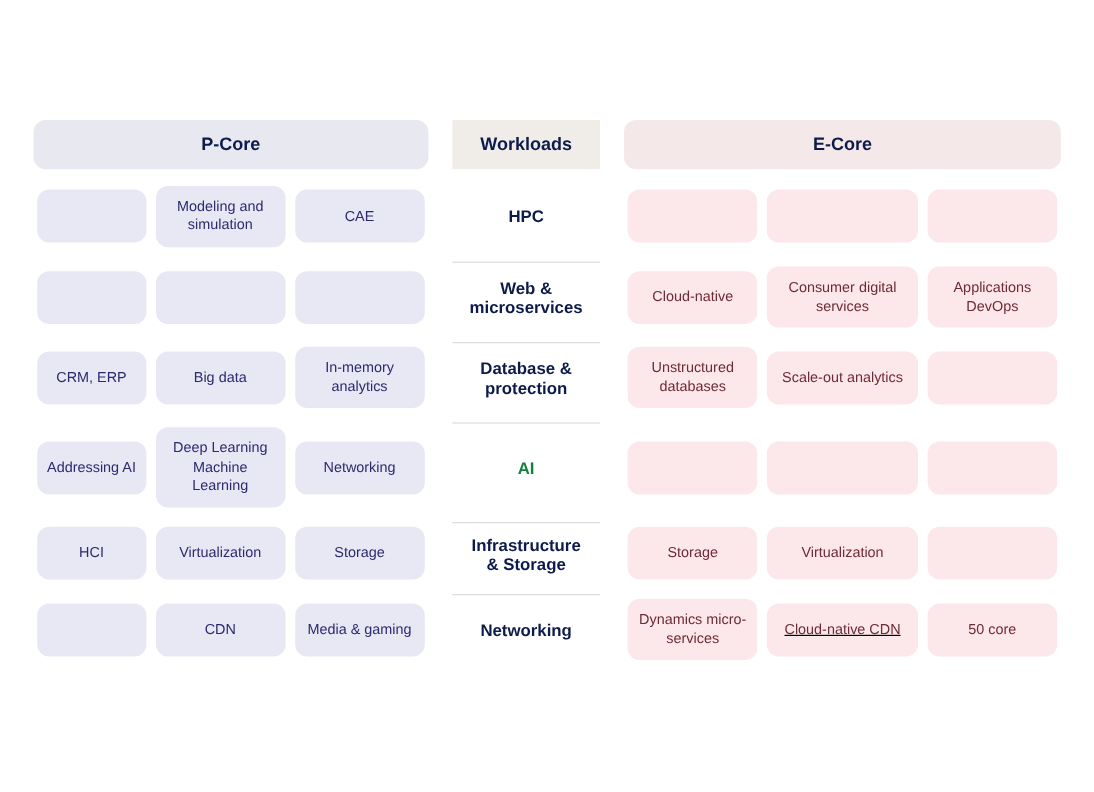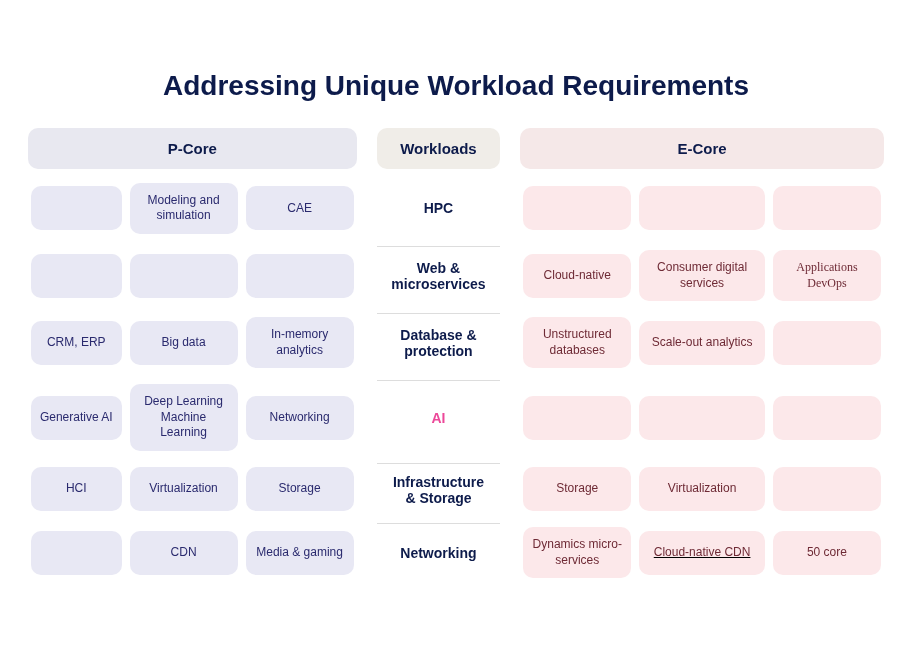--- a/index.html
+++ b/index.html
@@ -32,21 +32,21 @@
       color: #0d1b4b;
     }
     .header-pcore {
       background: #e8e8f0;
       border-radius: 10px;
       text-align: center;
       width: 37%;
     }
     .header-workloads {
       background: #f0ede8;
-      border-radius: 10px;
+      border-radius: 0;
       text-align: center;
       width: 13%;
     }
     .header-ecore {
       background: #f5e8e8;
       border-radius: 10px;
       text-align: center;
       width: 38%;
     }
     .spacer-col { width: 1%; }
@@ -85,21 +85,20 @@
     .col-wl  { width: 14%; }
     .col-ec1 { width: 13%; }
     .col-ec2 { width: 15%; }
     .col-ec3 { width: 13%; }
     .col-gap { width: 1%; }
   </style>
 </head>
 <body>
 
 <div class="container">
-  <h1 class="page-title">Addressing Unique Workload Requirements</h1>
 
   <table>
     <colgroup>
       <col class="col-pc1">
       <col class="col-pc2">
       <col class="col-pc3">
       <col class="col-gap">
       <col class="col-wl">
       <col class="col-gap">
       <col class="col-ec1">
@@ -157,21 +156,21 @@
           </td>
           <td style="width: 6px;"></td>
           <td style="text-align: center; font-weight: 700; font-size: 14px; color: rgb(13, 27, 75); padding: 6px 4px; vertical-align: middle; border-top: 1px solid rgb(221, 221, 221);"><span>Web &amp;</span><br><span>microservices</span></td>
           <td style="width: 6px;"></td>
           <td style="padding: 4px 3px; vertical-align: middle;">
             <div class="pill pill-pink">Cloud-native</div>
           </td>
           <td style="padding: 4px 3px; vertical-align: middle;">
             <div class="pill pill-pink">Consumer digital services</div>
           </td>
-          <td style="padding: 4px 3px; vertical-align: middle; font-family: Liberation Serif, serif;">
+          <td style="padding: 4px 3px; vertical-align: middle;">
             <div class="pill pill-pink">Applications DevOps</div>
           </td>
         </tr>
         <tr>
           <td style="height: 4px;"></td>
         </tr>
         <tr>
           <td style="padding: 4px 3px; vertical-align: middle;">
             <div class="pill pill-blue">CRM, ERP</div>
           </td>
@@ -192,30 +191,30 @@
           </td>
           <td style="padding: 4px 3px; vertical-align: middle;">
             <div class="pill pill-pink pill-empty-pink"></div>
           </td>
         </tr>
         <tr>
           <td style="height: 4px;"></td>
         </tr>
         <tr>
           <td style="padding: 4px 3px; vertical-align: middle;">
-            <div class="pill pill-blue">Generative AI</div>
+            <div class="pill pill-blue">Addressing AI</div>
           </td>
           <td style="padding: 4px 3px; vertical-align: middle;">
             <div class="pill pill-blue">Deep Learning Machine Learning</div>
           </td>
           <td style="padding: 4px 3px; vertical-align: middle;">
             <div class="pill pill-blue">Networking</div>
           </td>
           <td style="width: 6px;"></td>
-          <td style="text-align: center; font-weight: 700; font-size: 14px; color: #ec4899; padding: 6px 4px; vertical-align: middle; border-top: 1px solid rgb(221, 221, 221);"><span>AI</span></td>
+          <td style="text-align: center; font-weight: 700; font-size: 14px; color: #15803d; padding: 6px 4px; vertical-align: middle; border-top: 1px solid rgb(221, 221, 221);"><span>AI</span></td>
           <td style="width: 6px;"></td>
           <td style="padding: 4px 3px; vertical-align: middle;">
             <div class="pill pill-pink pill-empty-pink"></div>
           </td>
           <td style="padding: 4px 3px; vertical-align: middle;">
             <div class="pill pill-pink pill-empty-pink"></div>
           </td>
           <td style="padding: 4px 3px; vertical-align: middle;">
             <div class="pill pill-pink pill-empty-pink"></div>
           </td>

